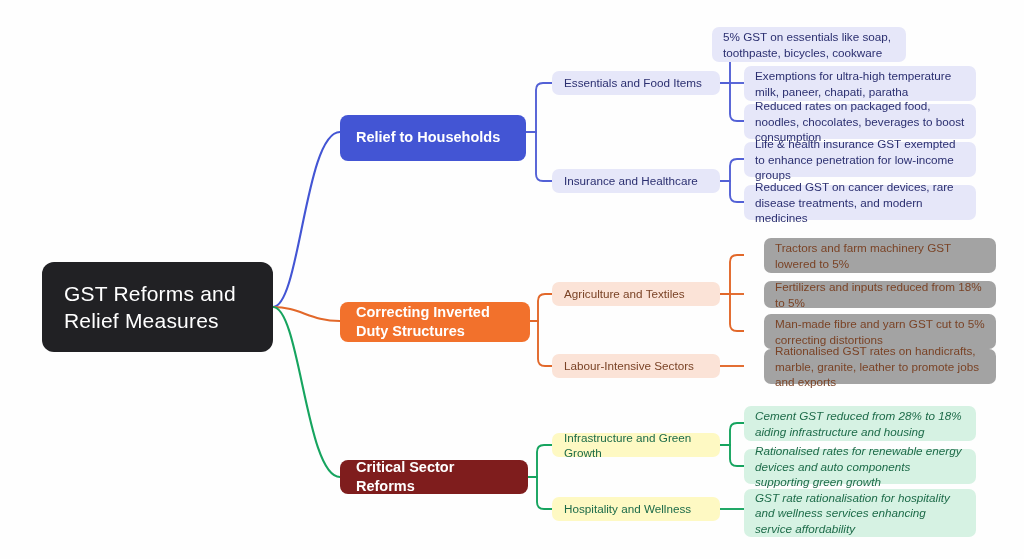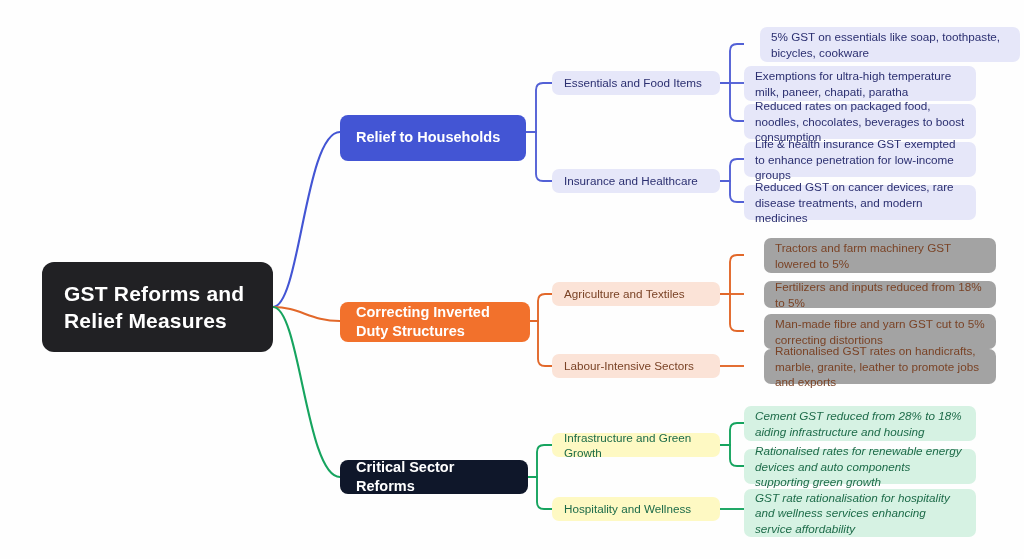--- a/index.html
+++ b/index.html
@@ -29,39 +29,39 @@
     display: flex;
     align-items: center;
   }
 
   
   .root {
     background: #212124;
     border-radius: 12px;
     color: #ffffff;
     font-size: 21px;
-    font-weight: bold;
+    font-weight: normal;
     line-height: 1.3;
     letter-spacing: 0.2px;
     padding: 14px 22px;
     justify-content: flex-start;
   }
 
   
   .branch {
     border-radius: 8px;
     color: #ffffff;
     font-size: 14.5px;
     font-weight: bold;
     line-height: 1.32;
     padding: 9px 16px;
   }
   .branch.blue   { background: #4355d4; }
   .branch.orange { background: #f2712c; }
-  .branch.green  { background: #0f172a; }
+  .branch.green  { background: #7f1d1d; }
 
   
   .sub {
     border-radius: 7px;
     font-size: 11.7px;
     line-height: 1.3;
     padding: 6px 12px;
   }
   .sub.blue   { background: #e6e7f9; color: #2b2f70; }
   .sub.orange { background: #fbe3d7; color: #7a4326; }
@@ -130,21 +130,21 @@
     <span class="label">Relief to Households</span>
   </div>
 
   <div class="node sub blue" style="left:552px; top:71px; width:168px; height:24px;">
     <span class="label">Essentials and Food Items</span>
   </div>
   <div class="node sub blue" style="left:552px; top:169px; width:168px; height:24px;">
     <span class="label">Insurance and Healthcare</span>
   </div>
 
-  <div class="node leaf blue" style="left:760px; top:27px; width:260px; height:35px;">
+  <div class="node leaf blue" style="left:712px; top:27px; width:194px; height:35px;">
     <span class="label">5% GST on essentials like soap, toothpaste, bicycles, cookware</span>
   </div>
   <div class="node leaf blue" style="left:744px; top:104px; width:232px; height:35px;">
     <span class="label">Reduced rates on packaged food, noodles, chocolates, beverages to boost consumption</span>
   </div>
   <div class="node leaf blue" style="left:744px; top:66px; width:232px; height:35px;">
     <span class="label">Exemptions for ultra-high temperature milk, paneer, chapati, paratha</span>
   </div>
   <div class="node leaf blue" style="left:744px; top:142px; width:232px; height:35px;">
     <span class="label">Life &amp; health insurance GST exempted to enhance penetration for low-income groups</span>

